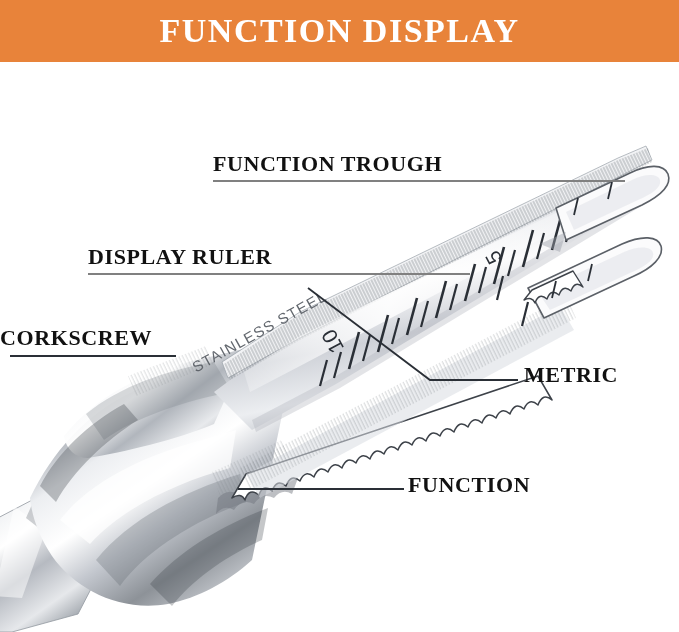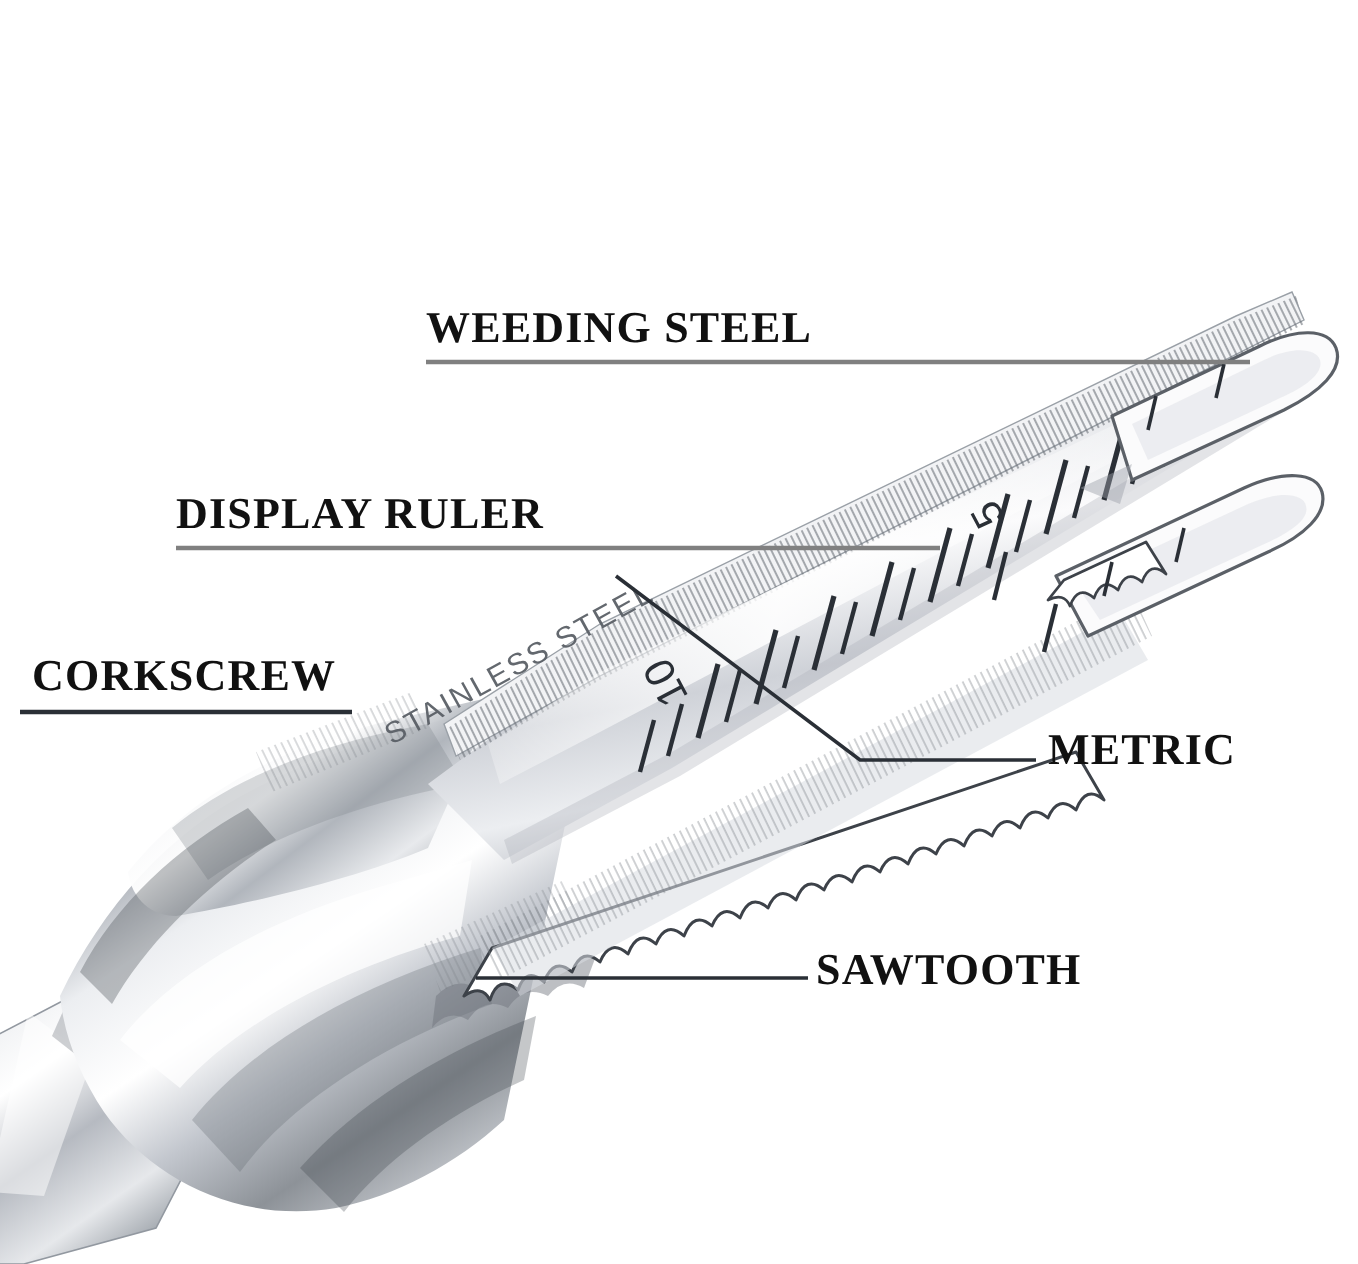--- a/index.html
+++ b/index.html
@@ -33,29 +33,32 @@
   .callout-text{
     position:absolute;
     font-family:"Liberation Serif", serif;
     font-weight:bold;
     color:#111111;
     white-space:nowrap;
     line-height:1;
   }
   .lbl-weeding  {left:213px;top:153px;font-size:22px;letter-spacing:.6px;}
   .lbl-metric   {left:88px; top:246px;font-size:22px;letter-spacing:.6px;}
-  .lbl-cork     {left:16px; top:327px;font-size:22px;letter-spacing:.6px;}
+  .lbl-cork     {left:0; top:327px;font-size:22px;letter-spacing:.6px;}
   .lbl-blade    {left:524px;top:364px;font-size:22px;letter-spacing:.6px;}
   .lbl-saw      {left:408px;top:474px;font-size:22px;letter-spacing:.6px;}
 </style>
 </head>
 <body>
 
 <div id="stage">
 
+  <div class="banner" style="background:#E8833A;">
+    <div class="banner-title">FUNCTION DISPLAY</div>
+  </div>
 
   <svg class="art" viewBox="0 0 679 632" width="679" height="632" xmlns="http://www.w3.org/2000/svg">
     <defs>
 
       <linearGradient id="gBlade" x1="0" y1="0" x2="0.35" y2="1">
         <stop offset="0%" stop-color="#ffffff"></stop>
         <stop offset="14%" stop-color="#f4f5f7"></stop>
         <stop offset="34%" stop-color="#e2e4e8"></stop>
         <stop offset="52%" stop-color="#fbfbfc"></stop>
         <stop offset="70%" stop-color="#cfd2d8"></stop>
@@ -267,32 +270,32 @@
     <g fill="none">
       <line x1="213" y1="181" x2="625" y2="181" stroke="#808080" stroke-width="2.2"></line>
       <line x1="88" y1="274" x2="470" y2="274" stroke="#808080" stroke-width="2.2"></line>
       <line x1="10" y1="356" x2="176" y2="356" stroke="#2a2f36" stroke-width="2.2"></line>
       <polyline points="308,288 430,380 518,380" stroke="#2a2f36" stroke-width="1.8"></polyline>
       <line x1="238" y1="489" x2="404" y2="489" stroke="#2a2f36" stroke-width="1.8"></line>
     </g>
   </svg>
 
   <div>
-    <div class="callout-text lbl-weeding">WEEDING STEEL</div>
+    <div class="callout-text lbl-weeding">FUNCTION TROUGH</div>
   </div>
 
   <div>
     <div class="callout-text lbl-metric">DISPLAY RULER</div>
   </div>
 
   <div>
     <div class="callout-text lbl-cork">CORKSCREW</div>
   </div>
 
   <div>
     <div class="callout-text lbl-blade">METRIC</div>
   </div>
 
   <div>
-    <div class="callout-text lbl-saw">SAWTOOTH</div>
+    <div class="callout-text lbl-saw">FUNCTION</div>
   </div>
 
 </div>
 
 </body></html>

